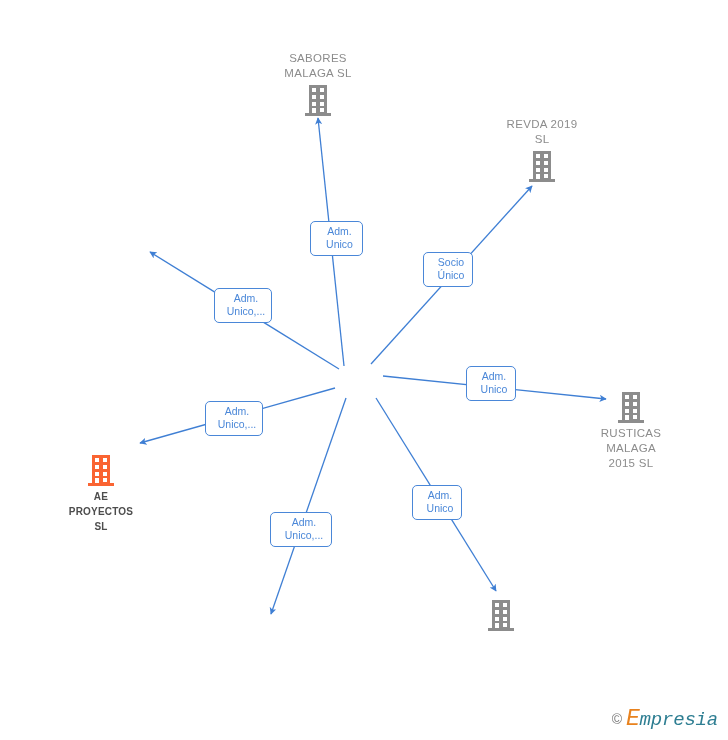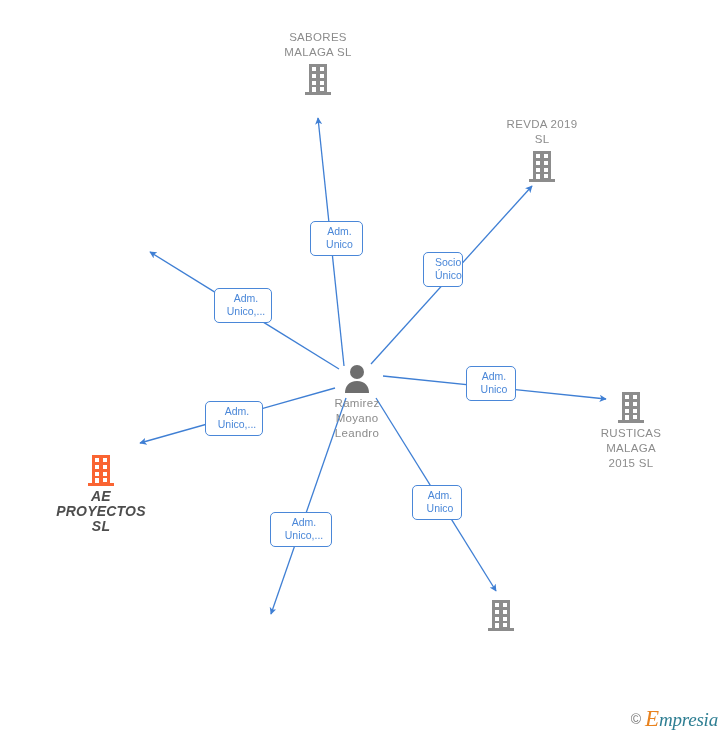--- a/index.html
+++ b/index.html
@@ -47,23 +47,22 @@
   .node-icon {
     display: block;
     margin: 0 auto;
     line-height: 0;
   }
 
   
   .node.highlight .node-label {
     color: #4d4d4d;
     font-weight: bold;
-    font-size: 14px;
+    font-size: 10px;
     letter-spacing: .2px;
-    font-style: italic;
   }
 
   
   .edge-label {
     position: absolute;
     box-sizing: border-box;
     background: #ffffff;
     border: 1.3px solid #4a87d8;
     border-radius: 5px;
     color: #4a87d8;
@@ -83,21 +82,21 @@
     display: flex;
     align-items: center;
     gap: 4px;
     user-select: none;
   }
   #watermark .copy-mark {
     font-size: 14px;
     color: #7a7a7a;
   }
   #watermark .brand {
-    font-family: Liberation Serif, serif;
+    font-family: Liberation Mono, monospace;
     font-style: italic;
     font-size: 19px;
     color: #2e7e92;
     letter-spacing: -0.2px;
   }
   #watermark .brand .brand-initial {
     color: #e8821e;
     font-size: 23px;
   }
 </style>
@@ -118,39 +117,39 @@
     <line x1="339" y1="369" x2="150" y2="252" stroke="#3f7fd4" stroke-width="1.3" marker-end="url(#arrow-blue)"></line>
     <line x1="383" y1="376" x2="606" y2="399" stroke="#3f7fd4" stroke-width="1.3" marker-end="url(#arrow-blue)"></line>
     <line x1="335" y1="388" x2="140" y2="443" stroke="#3f7fd4" stroke-width="1.3" marker-end="url(#arrow-blue)"></line>
     <line x1="346" y1="398" x2="271" y2="614" stroke="#3f7fd4" stroke-width="1.3" marker-end="url(#arrow-blue)"></line>
     <line x1="376" y1="398" x2="496" y2="591" stroke="#3f7fd4" stroke-width="1.3" marker-end="url(#arrow-blue)"></line>
   </svg>
 
   <div class="edge-label" style="left:310px; top:221px; width:53px;">Adm.
 Unico</div>
 
-  <div class="edge-label" style="left:423px; top:252px; width:40px;">Socio
+  <div class="edge-label" style="left:423px; top:252px; width:50px;">Socio
 Único</div>
 
   <div class="edge-label" style="left:214px; top:288px; width:58px;">Adm.
 Unico,...</div>
 
   <div class="edge-label" style="left:466px; top:366px; width:50px;">Adm.
 Unico</div>
 
   <div class="edge-label" style="left:205px; top:401px; width:58px;">Adm.
 Unico,...</div>
 
   <div class="edge-label" style="left:270px; top:512px; width:62px;">Adm.
 Unico,...</div>
 
   <div class="edge-label" style="left:412px; top:485px; width:50px;">Adm.
 Unico</div>
 
-  <div class="node label-above" style="left:318px; top:30px;">
+  <div class="node label-above" style="left:318px; top:51px;">
     <span class="node-label">SABORES
 MALAGA  SL</span>
     <span class="node-icon">
       <svg width="30" height="34" viewBox="0 0 30 34" xmlns="http://www.w3.org/2000/svg">
         <g fill="#8c8c8c">
           <rect x="6" y="2" width="18" height="28"></rect>
           <rect x="2" y="30" width="26" height="3"></rect>
         </g>
         <g fill="#ffffff">
           <rect x="9" y="5" width="4" height="4"></rect>
@@ -253,32 +252,19 @@
           <rect x="17" y="12" width="4" height="4"></rect>
           <rect x="9" y="19" width="4" height="4"></rect>
           <rect x="17" y="19" width="4" height="4"></rect>
           <rect x="9" y="25" width="4" height="5"></rect>
           <rect x="17" y="25" width="4" height="4"></rect>
         </g>
       </svg>
     </span>
   </div>
 
-  <div class="node label-below" style="left:357px; top:364px;">
-    <span class="node-icon">
-      <svg width="30" height="30" viewBox="0 0 30 30" xmlns="http://www.w3.org/2000/svg">
-        <g fill="#6e6e6e">
-          <circle cx="15" cy="8" r="7"></circle>
-          <path d="M15 17 C7 17 3 22 3 29 L27 29 C27 22 23 17 15 17 Z"></path>
-        </g>
-      </svg>
-    </span>
-    <span class="node-label">Ramirez
-Moyano
-Leandro</span>
-  </div>
 
   <div id="watermark">
     <span class="copy-mark">©</span>
     <span class="brand"><span class="brand-initial">E</span><span>mpresia</span></span>
   </div>
 
 </div>
 
 </body></html>

